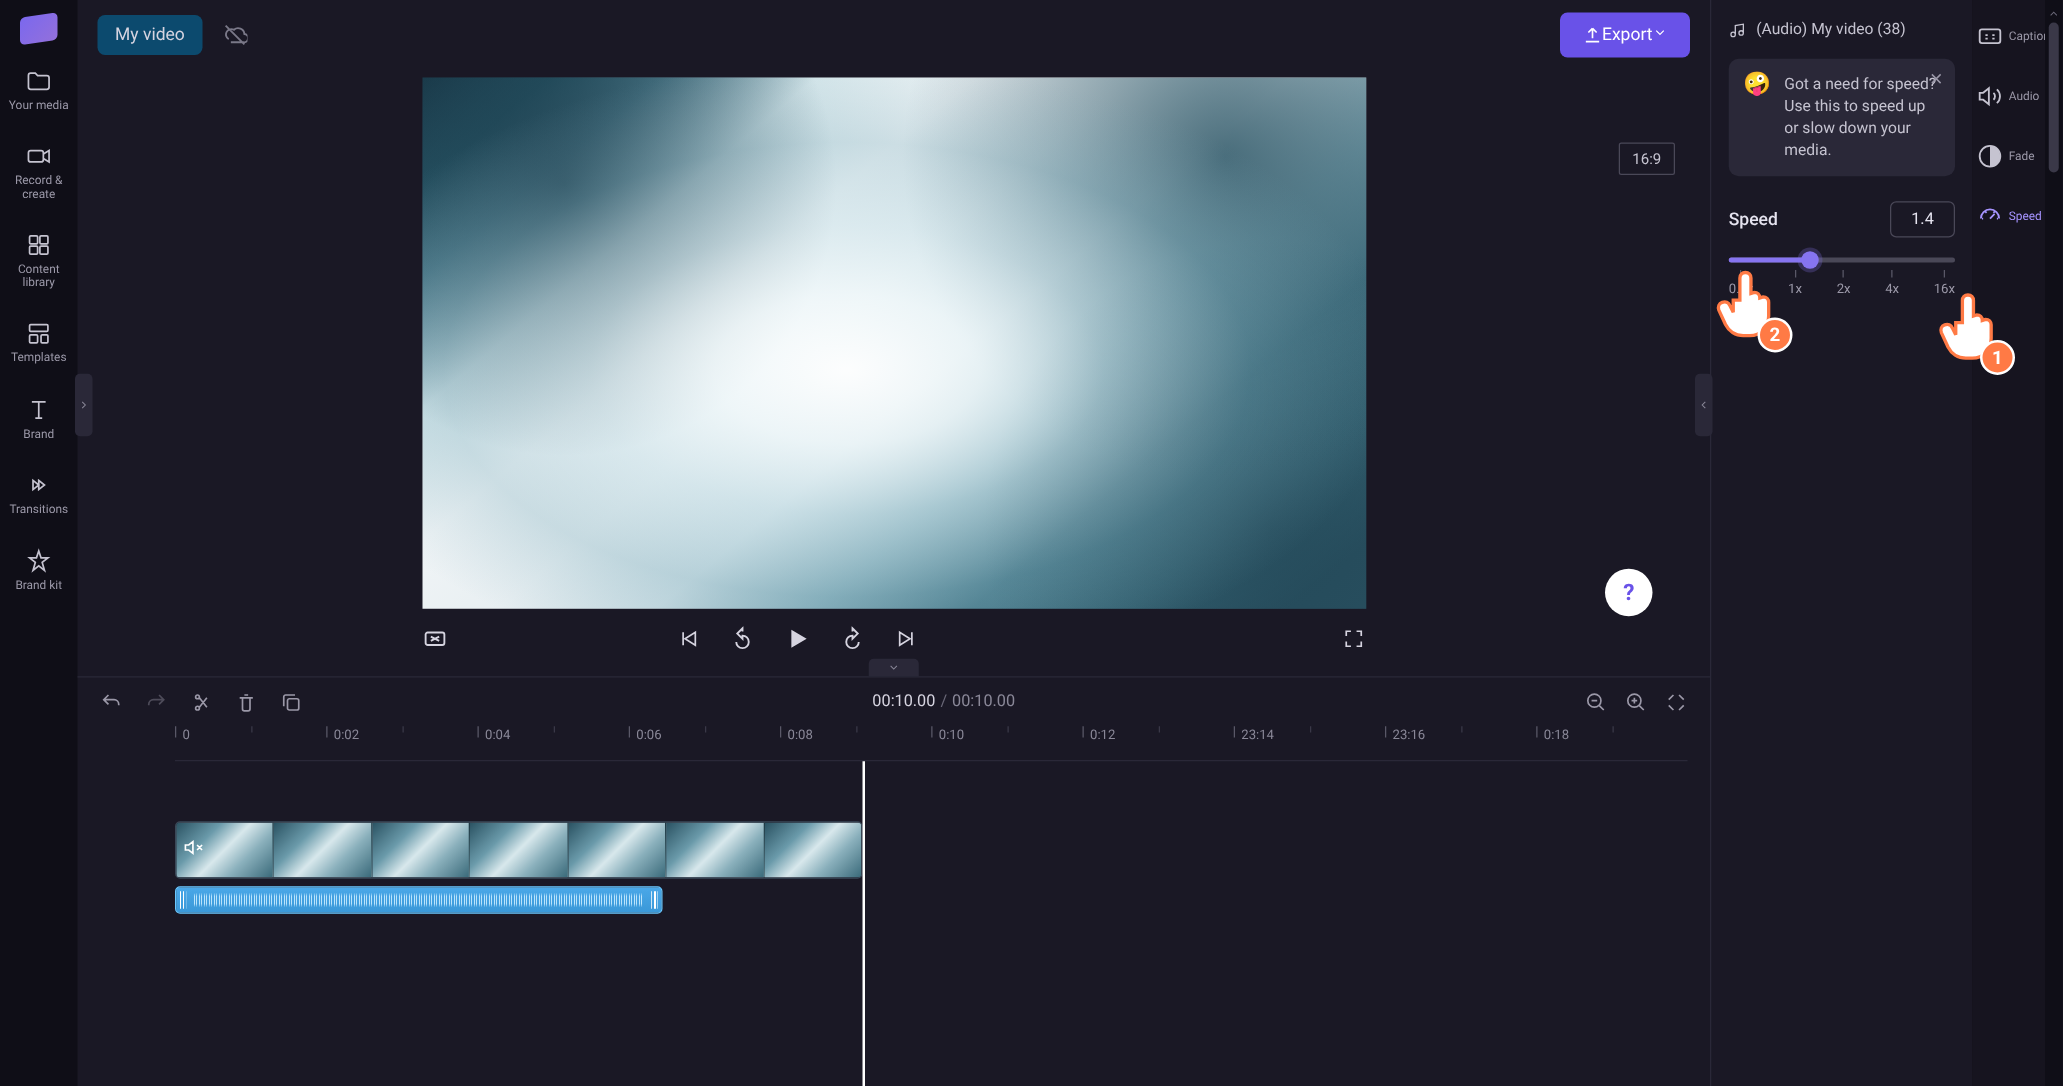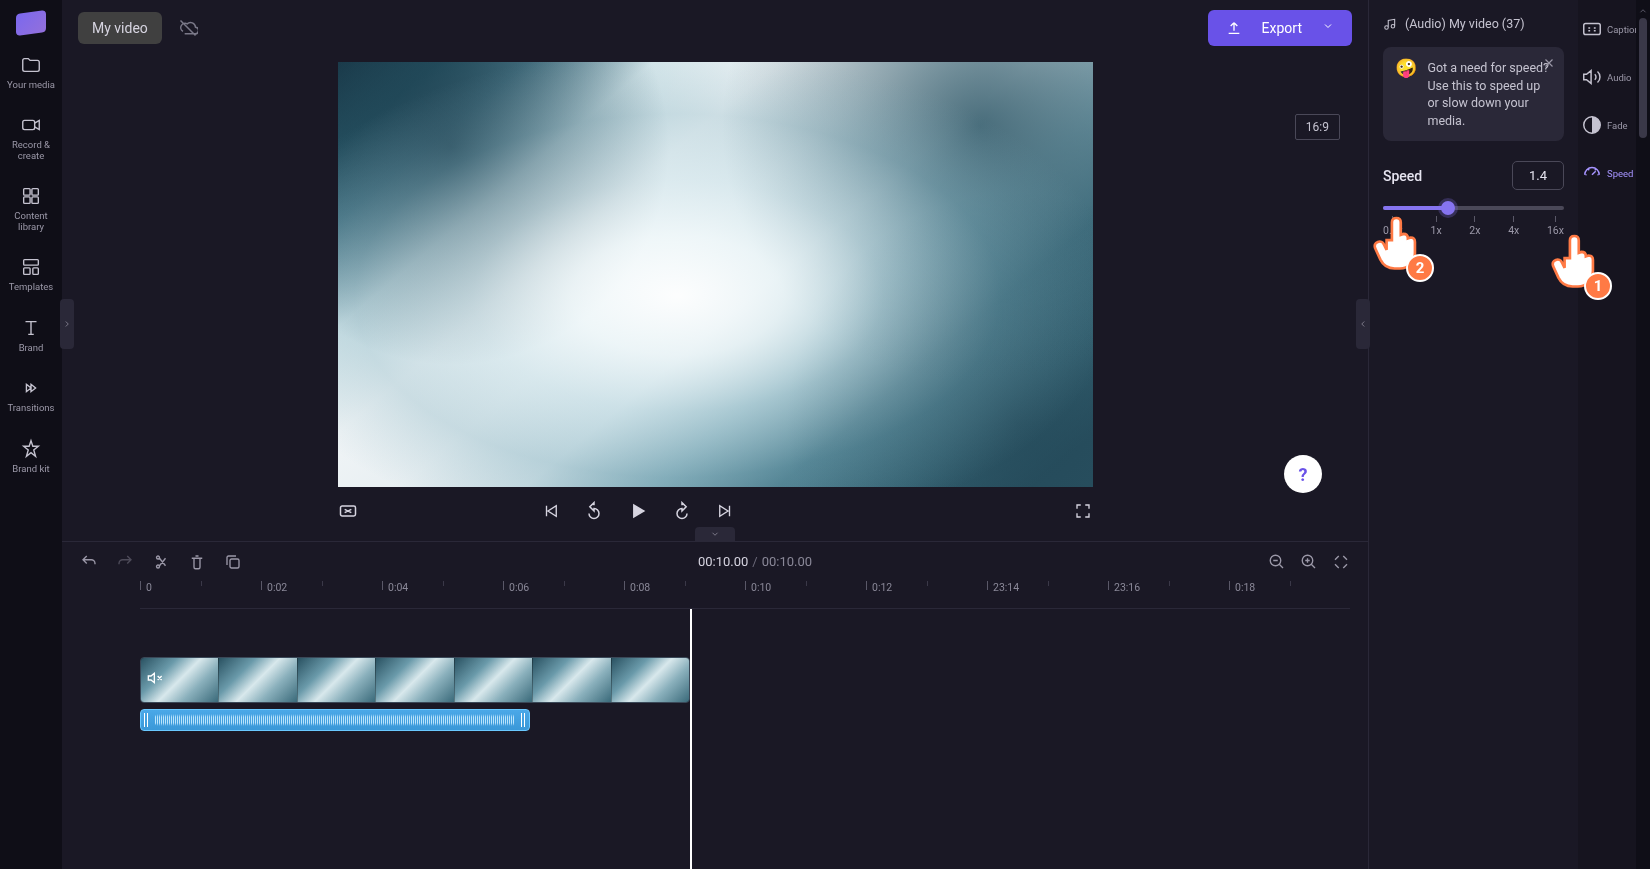--- a/index.html
+++ b/index.html
@@ -12,23 +12,23 @@
 .nav-item{display:flex;flex-direction:column;align-items:center;gap:4px;cursor:pointer;padding:4px;width:56px}
 .nav-item .icon{width:22px;height:22px;display:flex;align-items:center;justify-content:center}
 .nav-item .label{font-size:9.5px;color:#9b98a8;text-align:center;line-height:1.1}
 .nav-item svg{stroke:#c5c3d0;fill:none;stroke-width:1.5}
 
 
 .main{flex:1;display:flex;flex-direction:column;background:#1a1825}
 
 
 .topbar{height:56px;display:flex;align-items:center;padding:0 16px;gap:16px}
-.project-name{background:#404040;color:#d6d4e0;border:none;padding:8px 14px;border-radius:6px;font-size:14px}
+.project-name{background:#0c4a6e;color:#d6d4e0;border:none;padding:8px 14px;border-radius:6px;font-size:14px}
 .topbar-icon{width:20px;height:20px;stroke:#7a7888;fill:none;stroke-width:1.8}
-.export-btn{margin-left:auto;background:#6952e8;color:#fff;border:none;padding:10px 18px;border-radius:6px;font-size:14px;display:flex;align-items:flex-start;gap:20px;cursor:pointer}
+.export-btn{margin-left:auto;background:#6952e8;color:#fff;border:none;padding:10px 18px;border-radius:6px;font-size:14px;display:flex;align-items:flex-start;gap:0;cursor:pointer}
 .export-btn svg{stroke:#fff;fill:none;stroke-width:2}
 
 
 .preview-area{flex:1;display:flex;flex-direction:column;align-items:center;justify-content:center;position:relative;padding:0 20px}
 .preview-frame{width:755px;height:425px;background:linear-gradient(140deg,#1a3a4a 0%,#2a5a6a 8%,#5a8a9a 15%,#d8e8ec 25%,#f0f4f6 35%,#e8eff2 45%,#d0e0e6 55%,#8ab0bc 65%,#4a7a8a 75%,#3a6a7a 85%,#2a5262 95%);position:relative;overflow:hidden}
 .preview-frame::before{content:"";position:absolute;inset:0;background:radial-gradient(ellipse at 45% 55%,rgba(255,255,255,0.92) 0%,rgba(240,248,250,0.8) 18%,rgba(200,225,232,0.5) 35%,rgba(120,170,185,0.3) 55%,transparent 75%),radial-gradient(circle at 15% 20%,rgba(26,58,74,0.85) 0%,transparent 30%),radial-gradient(circle at 85% 15%,rgba(42,82,98,0.8) 0%,transparent 35%),radial-gradient(circle at 90% 85%,rgba(34,70,86,0.7) 0%,transparent 30%)}
 .aspect-badge{position:absolute;top:58px;right:28px;background:transparent;border:1px solid #4a4858;color:#c5c3d0;padding:5px 10px;border-radius:2px;font-size:12px}
 .help-btn{position:absolute;bottom:48px;right:46px;width:38px;height:38px;border-radius:50%;background:#fff;color:#6952e8;display:flex;align-items:center;justify-content:center;font-size:18px;font-weight:bold;cursor:pointer}
 .expand-handle{position:absolute;top:50%;width:14px;height:50px;background:#2a2838;border-radius:4px;display:flex;align-items:center;justify-content:center;cursor:pointer}
 .expand-handle.left{left:-2px}
@@ -354,21 +354,21 @@
       </div>
       <div class="track-separator"></div>
     </div>
   </div>
 
   <div class="sidebar-right">
     <div class="audio-title">
       <svg width="14" height="14" viewBox="0 0 24 24">
           <path d="M9 18V6l11-2v12M9 18a3 3 0 11-6 0 3 3 0 016 0zM20 16a3 3 0 11-6 0 3 3 0 016 0z"></path>
         </svg>
-      <span>(Audio) My video (37)</span>
+      <span>(Audio) My video (38)</span>
     </div>
     <div class="tip-box">
       <div class="tip-emoji">🤪</div>
       <div class="tip-text">Got a need for speed? Use this to speed up or slow down your media.</div>
       <div class="tip-close"><svg width="14" height="14" viewBox="0 0 24 24">
             <path d="M6 6l12 12M18 6L6 18"></path>
           </svg></div>
     </div>
     <div class="speed-row">
       <div class="speed-label">Speed</div>

